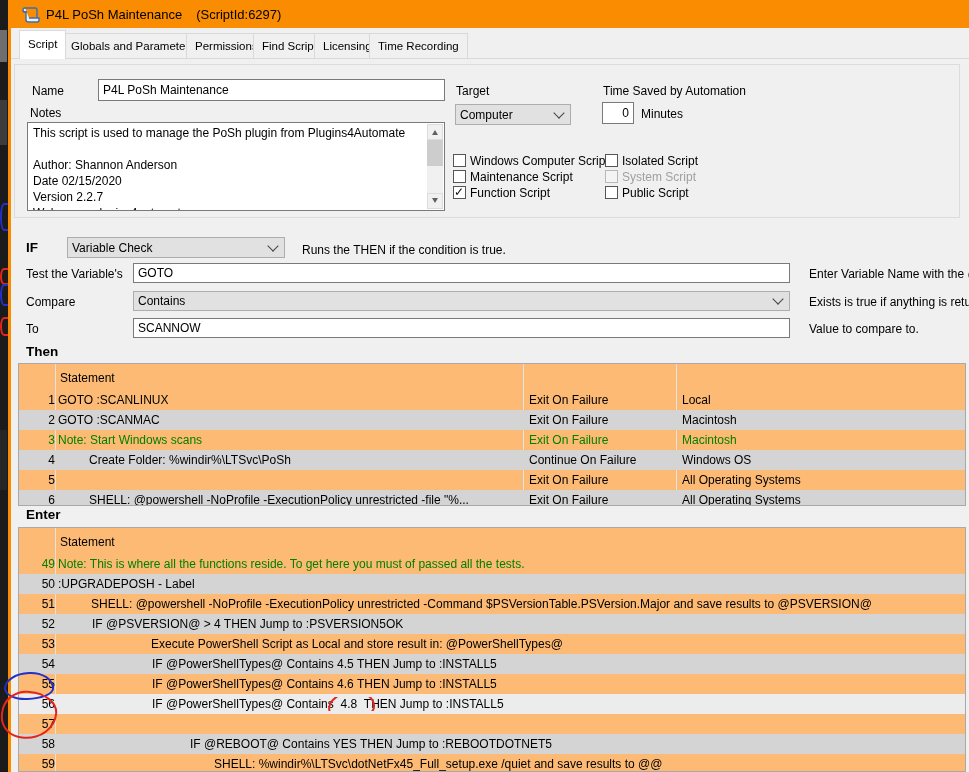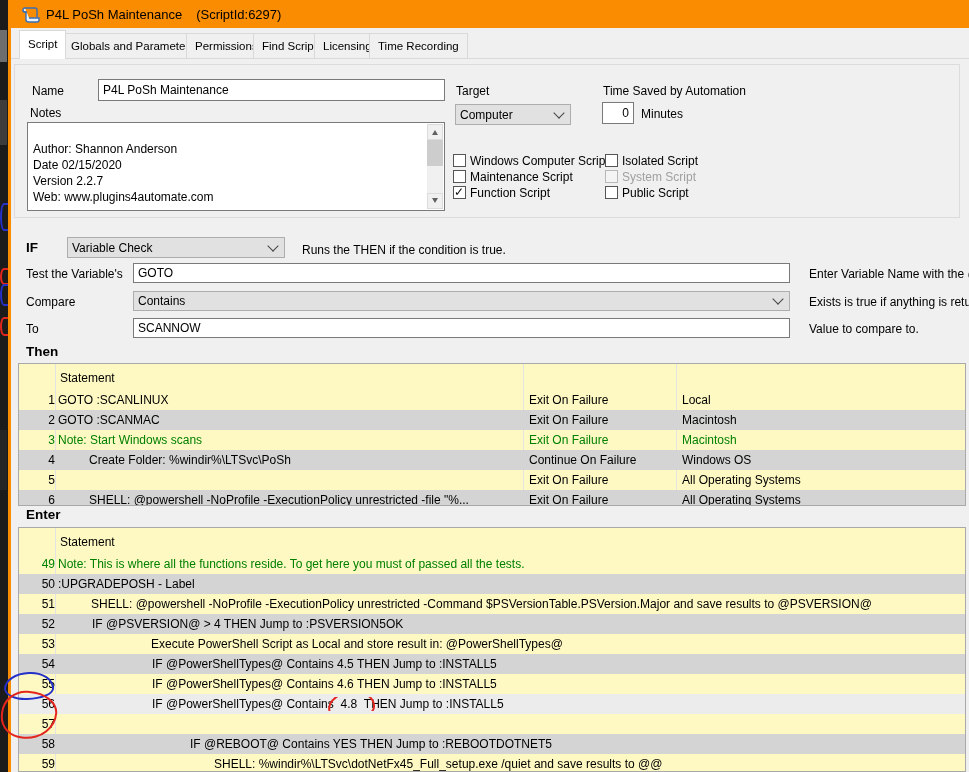--- a/index.html
+++ b/index.html
@@ -52,21 +52,21 @@
 
   
   .cb{position:absolute;width:11px;height:11px;background:#fff;border:1px solid #555;box-sizing:content-box;}
   .cb.checked:after{content:"\2713";position:absolute;left:0px;top:-2px;font-size:12px;color:#111;}
   .cb.disabled{border-color:#B8B8B8;background:#F4F4F4;}
   .lbl.disabled{color:#A0A0A0;}
 
   .bold-label{font-weight:bold;font-size:13.5px;white-space:nowrap;}
 
   
-  .steps-table{background:#fef9c3;border:1px solid #A9A9A9;box-sizing:border-box;overflow:hidden;}
+  .steps-table{background:#fdba74;border:1px solid #A9A9A9;box-sizing:border-box;overflow:hidden;}
   .col-div{position:absolute;top:0;bottom:0;width:1px;background:#E3E3E3;}
   .thead{position:absolute;left:0;right:0;top:0;height:26px;font-size:12px;}
   .thead span{position:absolute;top:7px;}
   .srow{position:absolute;left:0;right:0;height:20px;font-size:12px;}
   .srow.g{background:#D4D4D4;}
   .srow.lt{background:#ECECEC;}
   .srow.green{color:#008000;}
   .cell{position:absolute;top:3px;white-space:nowrap;overflow:hidden;}
   .c-num{left:0;width:36px;text-align:right;}
   .c-stmt{left:39px;}
@@ -120,20 +120,21 @@
     <div class="tab" style="left:358px;">Time Recording</div>
   </div>
 
   <div class="abs group-frame"></div>
 
   <div class="abs lbl" style="left:32px;top:84px;">Name</div>
   <div class="abs input" style="left:98px;top:79px;width:347px;height:22px;">P4L PoSh Maintenance</div>
 
   <div class="abs lbl" style="left:30px;top:106px;">Notes</div>
   <div class="abs notes-box">
+    <div class="notes-line">This script is used to manage the PoSh plugin from Plugins4Automate</div>
     <div class="notes-line">&nbsp;</div>
     <div class="notes-line">Author: Shannon Anderson</div>
     <div class="notes-line">Date 02/15/2020</div>
     <div class="notes-line">Version 2.2.7</div>
     <div class="notes-line">Web: www.plugins4automate.com</div>
     <div class="vscroll">
       <div class="vs-btn vs-up"></div>
       <div class="vs-thumb"></div>
       <div class="vs-btn vs-dn"></div>
     </div>

